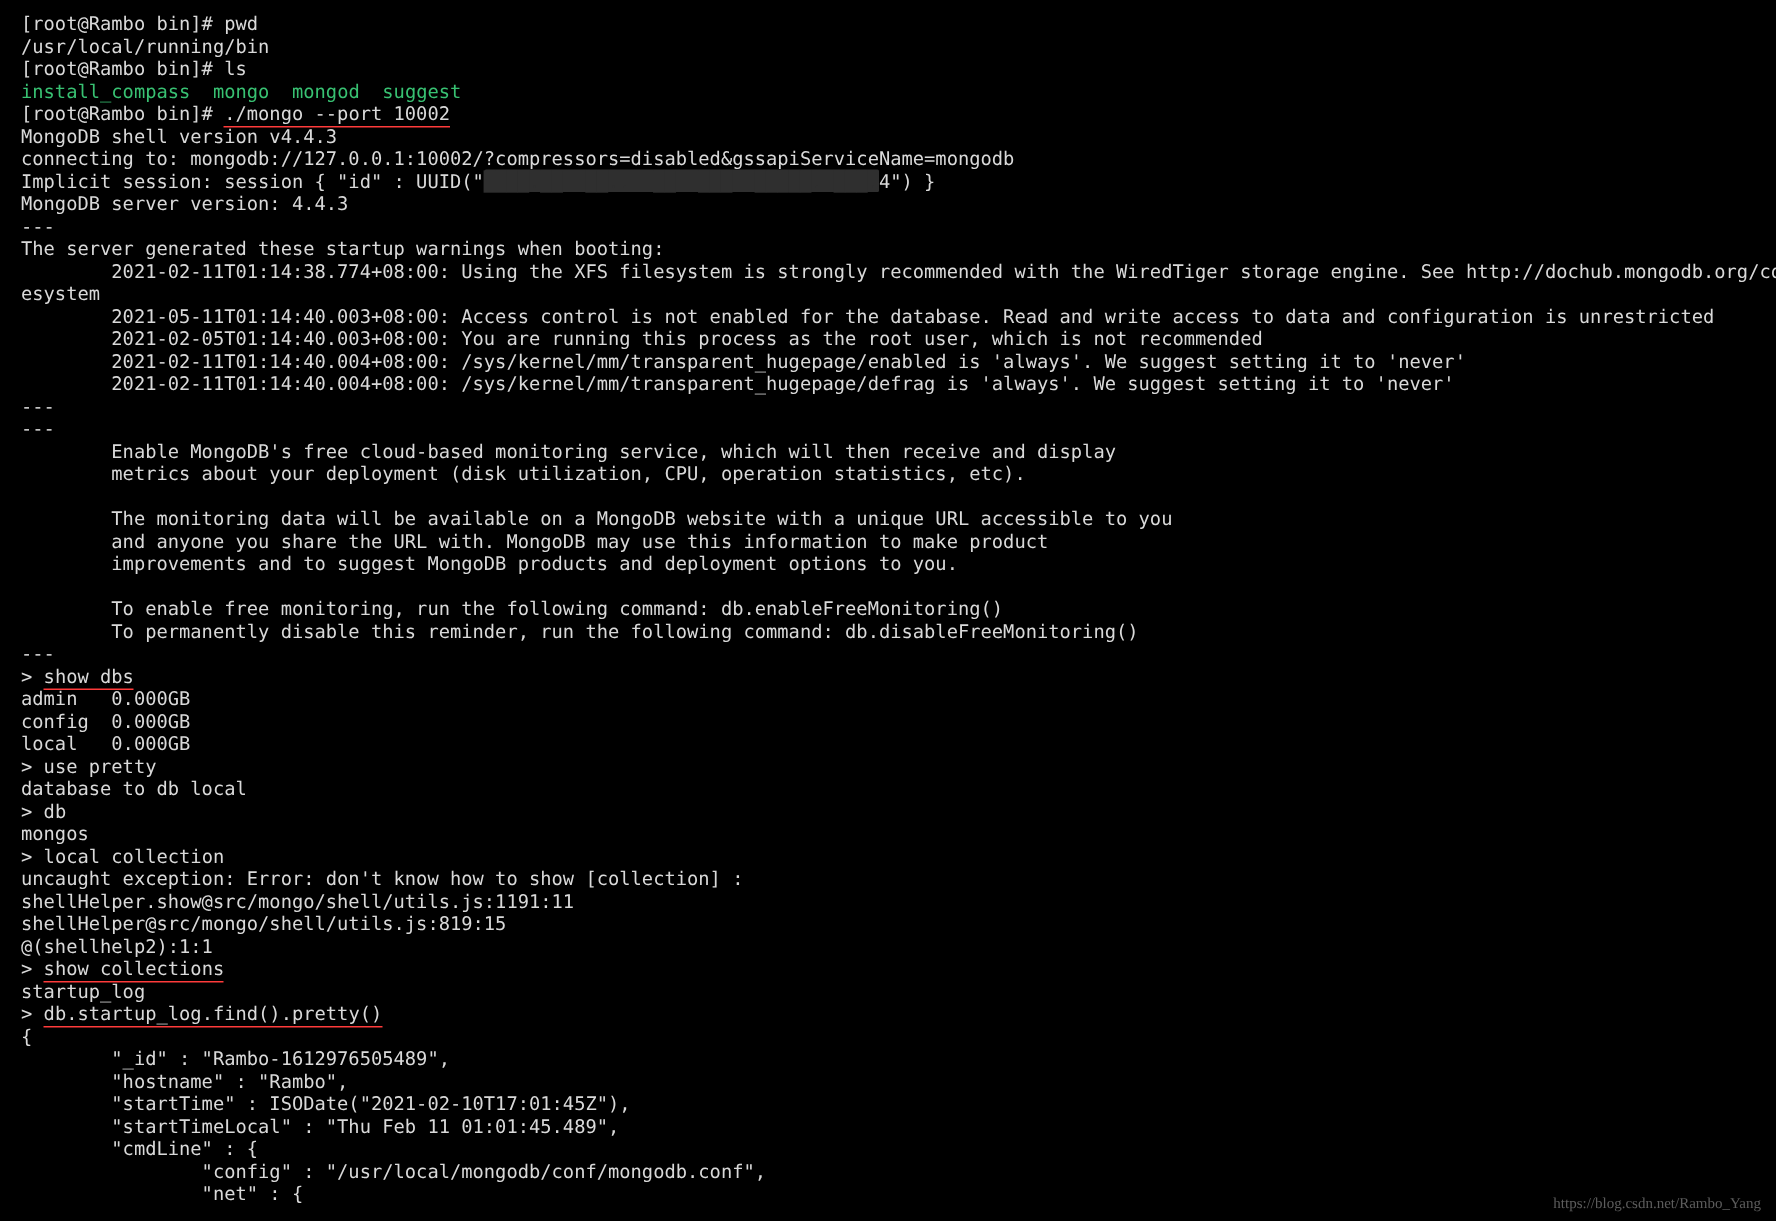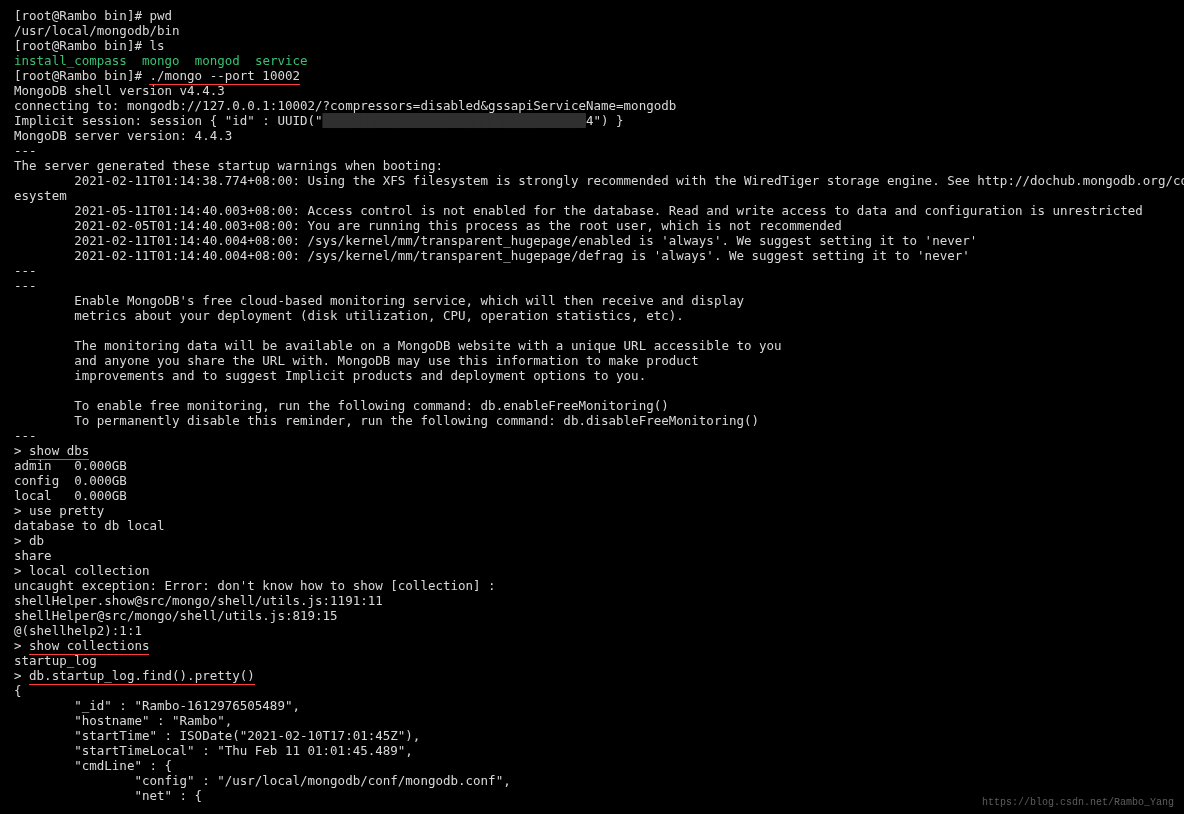--- a/index.html
+++ b/index.html
@@ -23,66 +23,66 @@
   .ul-red { border-bottom: 1px solid #ff3b3b; padding-bottom: 1px; }
   .redact {
     background: #2f2f2f;
     color: #2f2f2f;
     border-radius: 1px;
   }
   .watermark {
     position: absolute;
     right: 10px;
     bottom: 6px;
-    font-family: Liberation Mono, monospace;
+    font-family: Liberation Serif, serif;
     font-size: 10px;
     color: #9a9a9a;
     opacity: 0.6;
   }
 </style>
 </head>
 <body>
 
 <pre class="terminal"><span>[root@Rambo bin]# </span><span>pwd</span>
-<span>/usr/local/mongodb/bin</span>
+<span>/usr/local/running/bin</span>
 <span>[root@Rambo bin]# </span><span>ls</span>
-<span class="green">install_compass</span>  <span class="green">mongo</span>  <span class="green">mongod</span>  <span class="green">service</span>
+<span class="green">install_compass</span>  <span class="green">mongo</span>  <span class="green">mongod</span>  <span class="green">suggest</span>
 <span>[root@Rambo bin]# </span><span class="ul-red">./mongo --port 10002</span>
 <span>MongoDB shell version v4.4.3</span>
 <span>connecting to: mongodb://127.0.0.1:10002/?compressors=disabled&amp;gssapiServiceName=mongodb</span>
 <span>Implicit session: session { "id" : UUID("</span><span class="redact">████.██  ██..  ██  ███  █████. ███.</span><span>4") }</span>
 <span>MongoDB server version: 4.4.3</span>
 <span>---</span>
 <span>The server generated these startup warnings when booting:</span>
 <span>        2021-02-11T01:14:38.774+08:00: Using the XFS filesystem is strongly recommended with the WiredTiger storage engine. See http://dochub.mongodb.org/core/prodnot</span>
 <span>esystem</span>
 <span>        2021-05-11T01:14:40.003+08:00: Access control is not enabled for the database. Read and write access to data and configuration is unrestricted</span>
 <span>        2021-02-05T01:14:40.003+08:00: You are running this process as the root user, which is not recommended</span>
 <span>        2021-02-11T01:14:40.004+08:00: /sys/kernel/mm/transparent_hugepage/enabled is 'always'. We suggest setting it to 'never'</span>
 <span>        2021-02-11T01:14:40.004+08:00: /sys/kernel/mm/transparent_hugepage/defrag is 'always'. We suggest setting it to 'never'</span>
 <span>---</span>
 <span>---</span>
 <span>        Enable MongoDB's free cloud-based monitoring service, which will then receive and display</span>
 <span>        metrics about your deployment (disk utilization, CPU, operation statistics, etc).</span>
 
 <span>        The monitoring data will be available on a MongoDB website with a unique URL accessible to you</span>
 <span>        and anyone you share the URL with. MongoDB may use this information to make product</span>
-<span>        improvements and to suggest Implicit products and deployment options to you.</span>
+<span>        improvements and to suggest MongoDB products and deployment options to you.</span>
 
 <span>        To enable free monitoring, run the following command: db.enableFreeMonitoring()</span>
 <span>        To permanently disable this reminder, run the following command: db.disableFreeMonitoring()</span>
 <span>---</span>
 <span>&gt; </span><span class="ul-red">show dbs</span>
 <span>admin   0.000GB</span>
 <span>config  0.000GB</span>
 <span>local   0.000GB</span>
 <span>&gt; </span><span>use pretty</span>
 <span>database to db local</span>
 <span>&gt; </span><span>db</span>
-<span>share</span>
+<span>mongos</span>
 <span>&gt; </span><span>local collection</span>
 <span>uncaught exception: Error: don't know how to show [collection] :</span>
 <span>shellHelper.show@src/mongo/shell/utils.js:1191:11</span>
 <span>shellHelper@src/mongo/shell/utils.js:819:15</span>
 <span>@(shellhelp2):1:1</span>
 <span>&gt; </span><span class="ul-red">show collections</span>
 <span>startup_log</span>
 <span>&gt; </span><span class="ul-red">db.startup_log.find().pretty()</span>
 <span>{</span>
 <span>        "_id" : "Rambo-1612976505489",</span>

